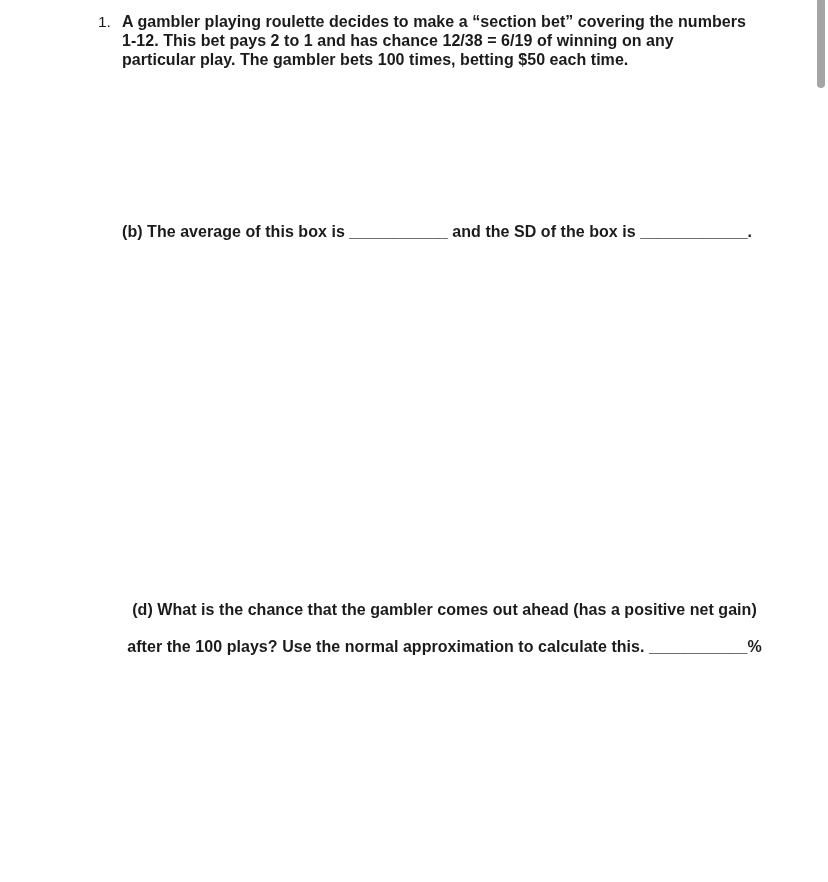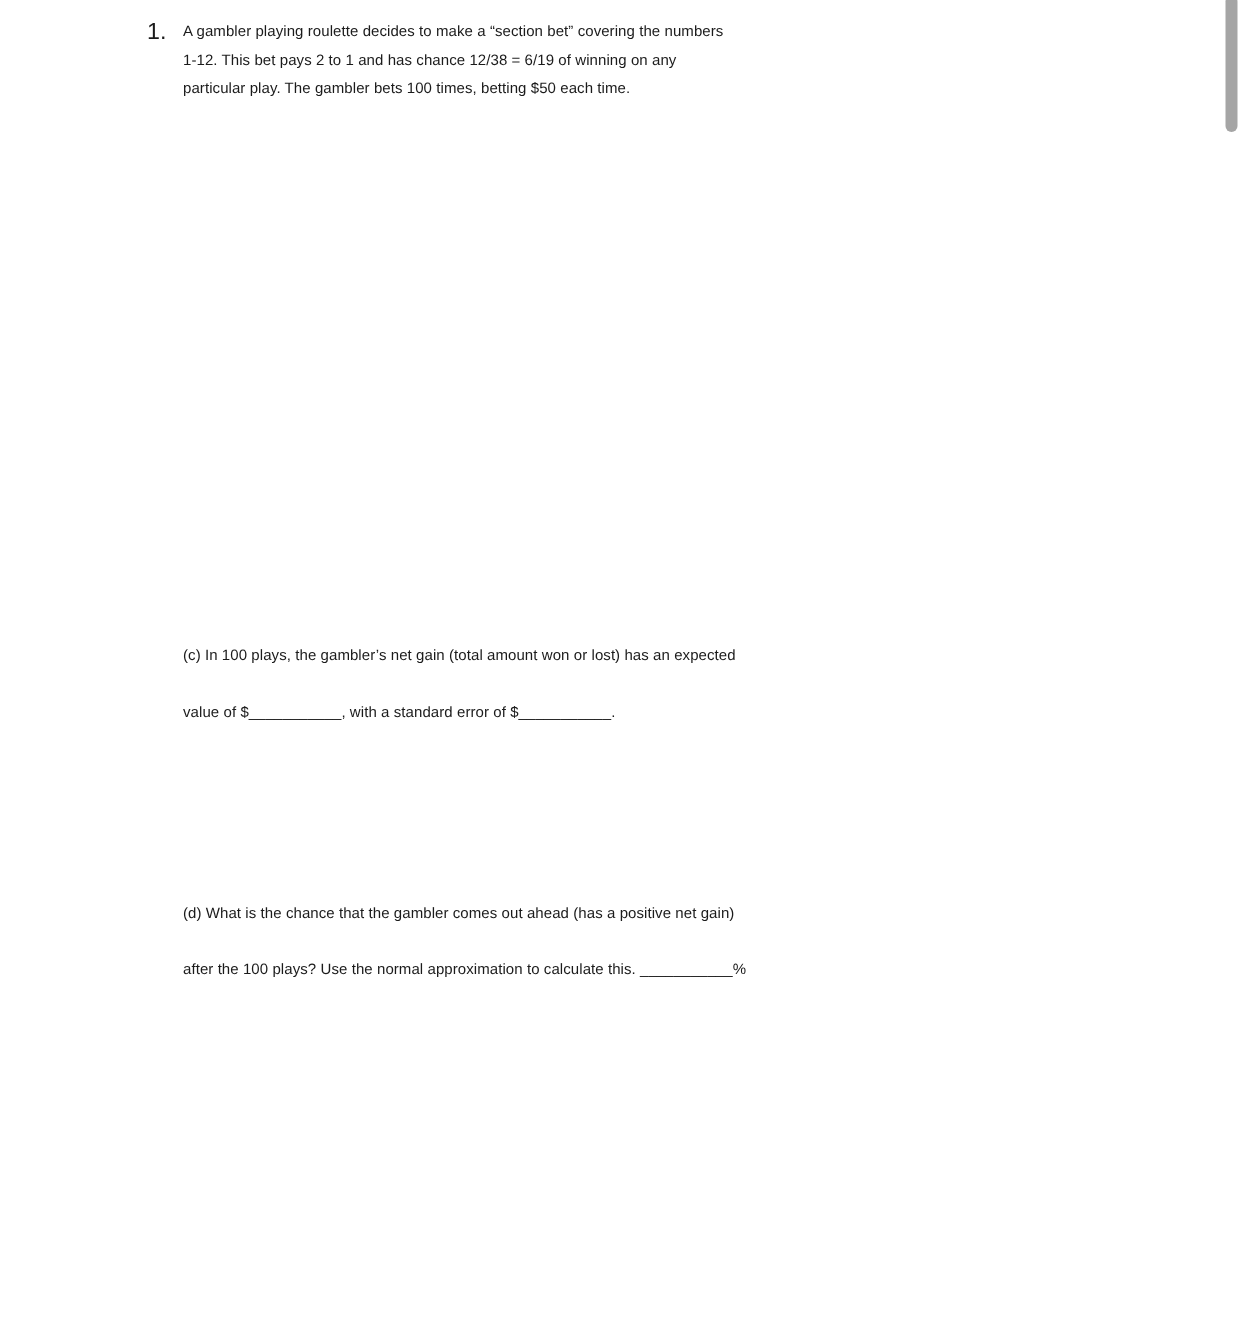--- a/index.html
+++ b/index.html
@@ -20,30 +20,31 @@
     position: absolute;
     left: 98px;
     top: 12px;
     font-size: 15.5px;
     line-height: 19.2px;
   }
   .para {
     position: absolute;
     left: 122px;
     width: 645px;
-    font-size: 10px;
+    font-size: 16px;
     line-height: 19.2px;
     white-space: pre-line;
     letter-spacing: 0.05px;
+    font-weight: bold;
   }
   .intro  { top: 12px; }
   .part-a { top: 88px; }
   .part-b { top: 222px; }
   .part-c { top: 419px; line-height: 38px; }
-  .part-d { top: 591px; line-height: 37px; }
+  .part-d { top: 591px; line-height: 37px; text-align: center; }
   .scrollbar-thumb {
     position: absolute;
     right: 3px;
     top: -3px;
     width: 8px;
     height: 91px;
     background: #a5a5a5;
     border-radius: 4px;
   }
 </style>
@@ -52,22 +53,21 @@
 
 <div class="page">
 
   <div class="qnum">1.</div>
 
   <div class="para intro">A gambler playing roulette decides to make a “section bet” covering the numbers
 1-12. This bet pays 2 to 1 and has chance 12/38 = 6/19 of winning on any
 particular play. The gambler bets 100 times, betting $50 each time.</div>
 
 
+  <div class="para part-b">(b) The average of this box is ___________ and the SD of the box is ____________.</div>
 
-  <div class="para part-c">(c) In 100 plays, the gambler’s net gain (total amount won or lost) has an expected
-value of $___________, with a standard error of $___________.</div>
 
   <div class="para part-d">(d) What is the chance that the gambler comes out ahead (has a positive net gain)
 after the 100 plays? Use the normal approximation to calculate this. ___________%</div>
 
   <div class="scrollbar-thumb"></div>
 
 </div>
 
 </body></html>

